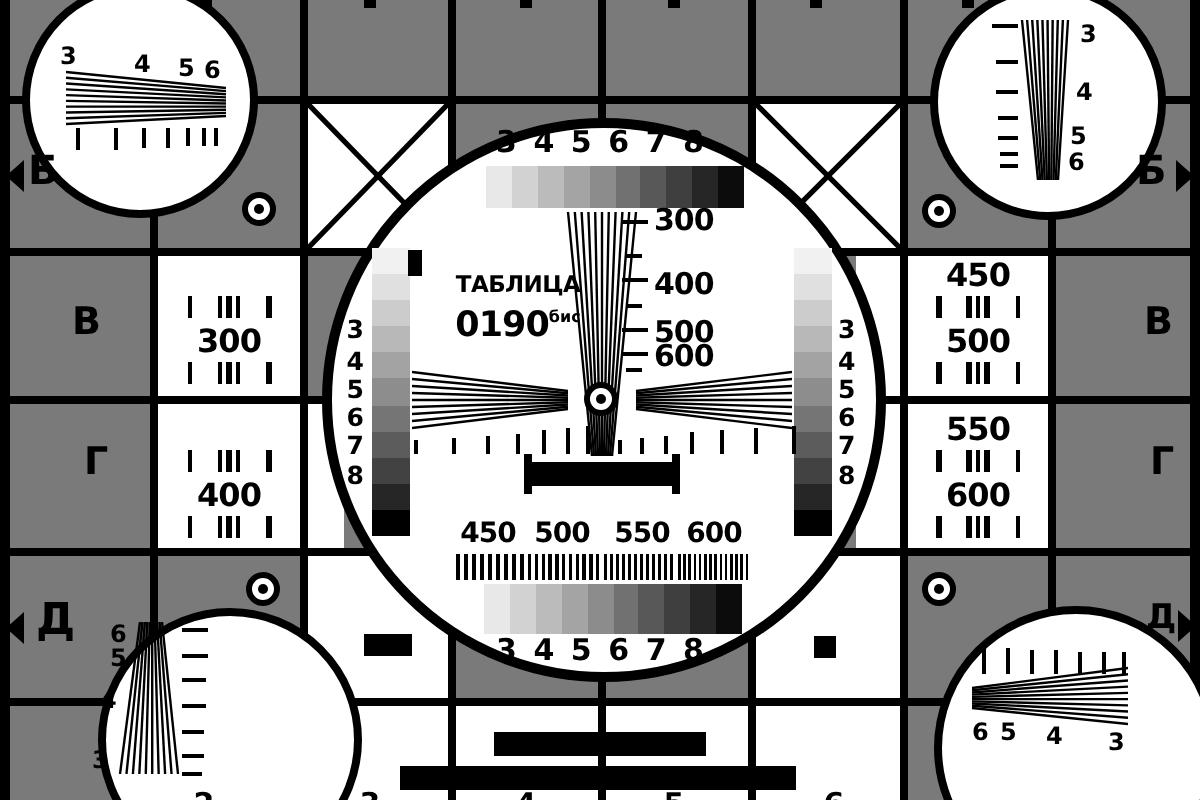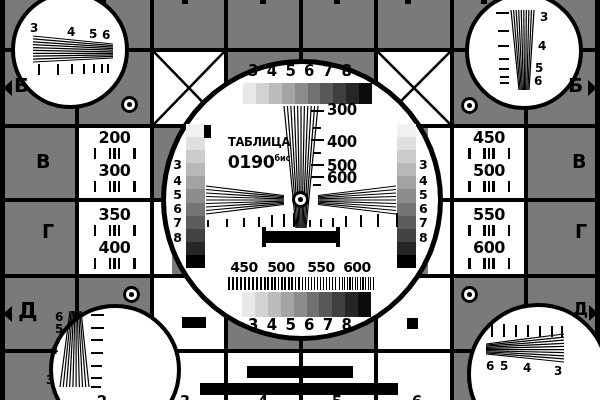--- a/index.html
+++ b/index.html
@@ -56,21 +56,20 @@
       <div class="abs" style="left: 524px; top: 0px; width: 4px; height: 400px; background: rgb(0, 0, 0);"></div>
       <div class="abs" style="left: 595px; top: 0px; width: 5px; height: 400px; background: rgb(0, 0, 0);"></div>
       <div class="abs" style="left: 0px; top: 48px; width: 600px; height: 4px; background: rgb(0, 0, 0);"></div>
       <div class="abs" style="left: 0px; top: 124px; width: 600px; height: 4px; background: rgb(0, 0, 0);"></div>
       <div class="abs" style="left: 0px; top: 198px; width: 600px; height: 4px; background: rgb(0, 0, 0);"></div>
       <div class="abs" style="left: 0px; top: 274px; width: 600px; height: 4px; background: rgb(0, 0, 0);"></div>
       <div class="abs" style="left: 0px; top: 349px; width: 600px; height: 4px; background: rgb(0, 0, 0);"></div>
     </div>
 
   <div class="cell" style="left:79px;top:128px;width:71px;height:70px;">
-    <div class="cellnum" style="top:1px">200</div>
     <div class="marks" style="top:20px">
         <i></i>
         <span class="trio">
           <i></i>
           <i></i>
           <i></i>
         </span>
         <i></i>
       </div>
     <div class="cellnum" style="top:34px">300</div>
@@ -78,21 +77,20 @@
         <i></i>
         <span class="trio">
           <i></i>
           <i></i>
           <i></i>
         </span>
         <i></i>
       </div>
   </div>
   <div class="cell" style="left:79px;top:202px;width:71px;height:72px;">
-    <div class="cellnum" style="top:4px">350</div>
     <div class="marks" style="top:23px">
         <i></i>
         <span class="trio">
           <i></i>
           <i></i>
           <i></i>
         </span>
         <i></i>
       </div>
     <div class="cellnum" style="top:37px">400</div>

